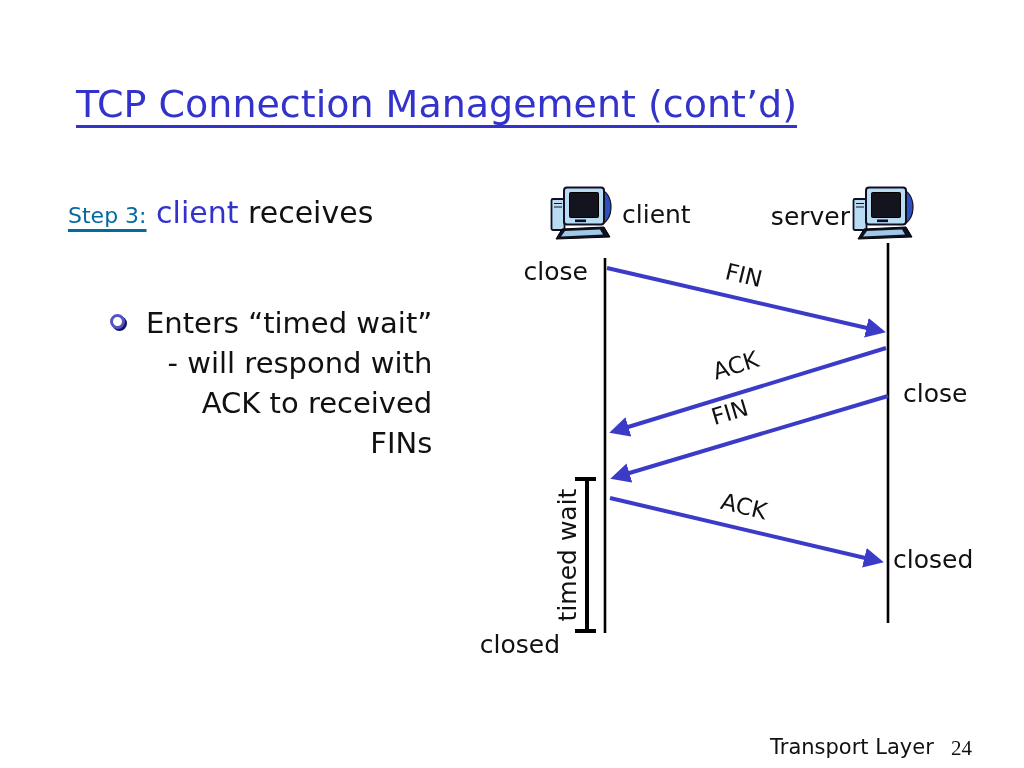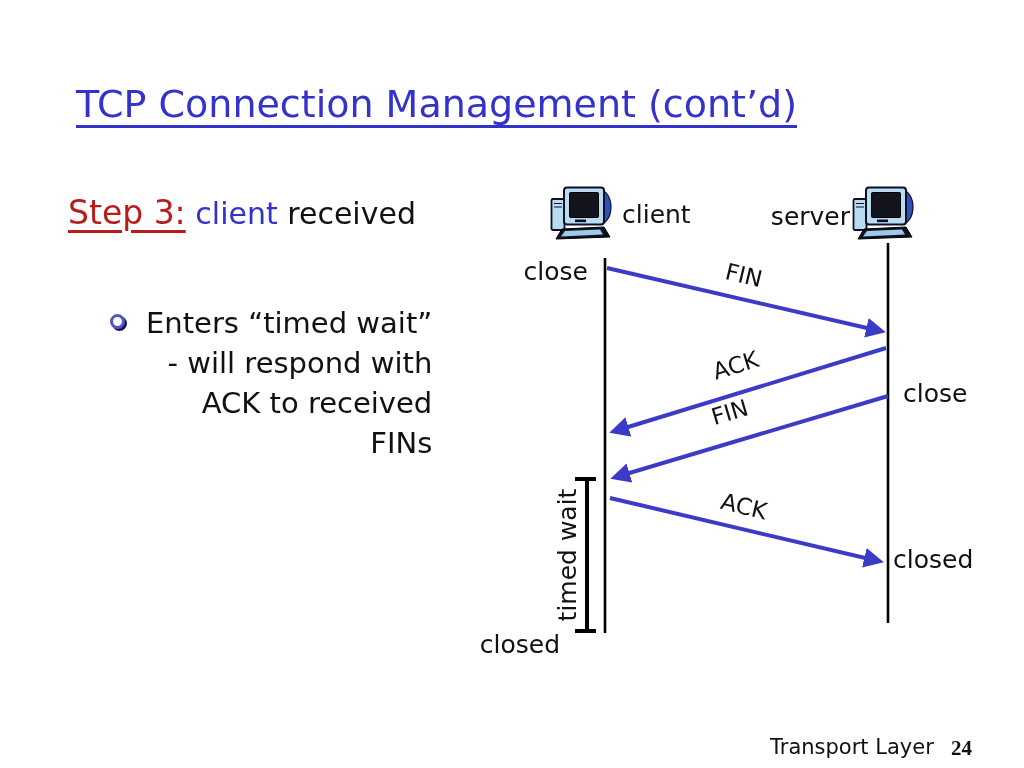--- a/index.html
+++ b/index.html
@@ -14,21 +14,21 @@
     position: absolute; left: 76px; top: 82px; margin: 0;
     font-size: 38px; font-weight: normal; color: #3333cc;
     text-decoration: underline; text-decoration-thickness: 3px; text-underline-offset: 8px;
     letter-spacing: 0px; white-space: nowrap;
   }
 
   .step-block { position: absolute; font-size: 30px; line-height: 50px; }
   .step3 { left: 68px; top: 188px; }
   .step4 { left: 68px; top: 494px; }
   .step-head {
-    font-size: 33px; color: #b91c1c;
+    font-size: 22px; color: #0369a1;
     text-decoration: underline; text-decoration-thickness: 3px; text-underline-offset: 6px;
   }
   .actor { color: #3333cc; }
   .indent { margin-left: 37px; }
 
   .bullet-block { position: absolute; left: 110px; top: 303px; display: flex; }
   .bullet-circle {
     flex: 0 0 auto; width: 15px; height: 15px; margin: 11px 21px 0 0;
     border: 3px solid #5555c4; border-radius: 50%;
     box-shadow: 2px 2px 0 #15155e; background: #ffffff;
@@ -36,35 +36,34 @@
   .bullet-text { font-size: 29px; line-height: 40px; text-align: right; }
 
   .diagram { position: absolute; left: 480px; top: 180px; }
   .event-label { font-size: 25px; fill: #111; }
   .msg-label { font-size: 23px; fill: #111; }
 
   .footer-label { position: absolute; left: 770px; top: 735px; font-size: 21px; }
   .footer-page {
     position: absolute; left: 951px; top: 736px; font-size: 21px;
     font-family: "Liberation Serif", "DejaVu Serif", serif;
-    font-weight: bold;
   }
 </style>
 </head>
 <body>
 
 <div class="slide">
 
   <h1 class="title">TCP Connection Management (cont’d)</h1>
 
   <div class="step-block step3">
     <div>
       <span class="step-head">Step 3:</span>
       <span class="actor">client</span>
-      <span>received</span>
+      <span>receives</span>
     </div>
   </div>
 
   <div class="bullet-block">
     <span class="bullet-circle"></span>
     <div class="bullet-text">
       <div>Enters “timed wait”</div>
       <div>- will respond with</div>
       <div>ACK to received</div>
       <div>FINs</div>

